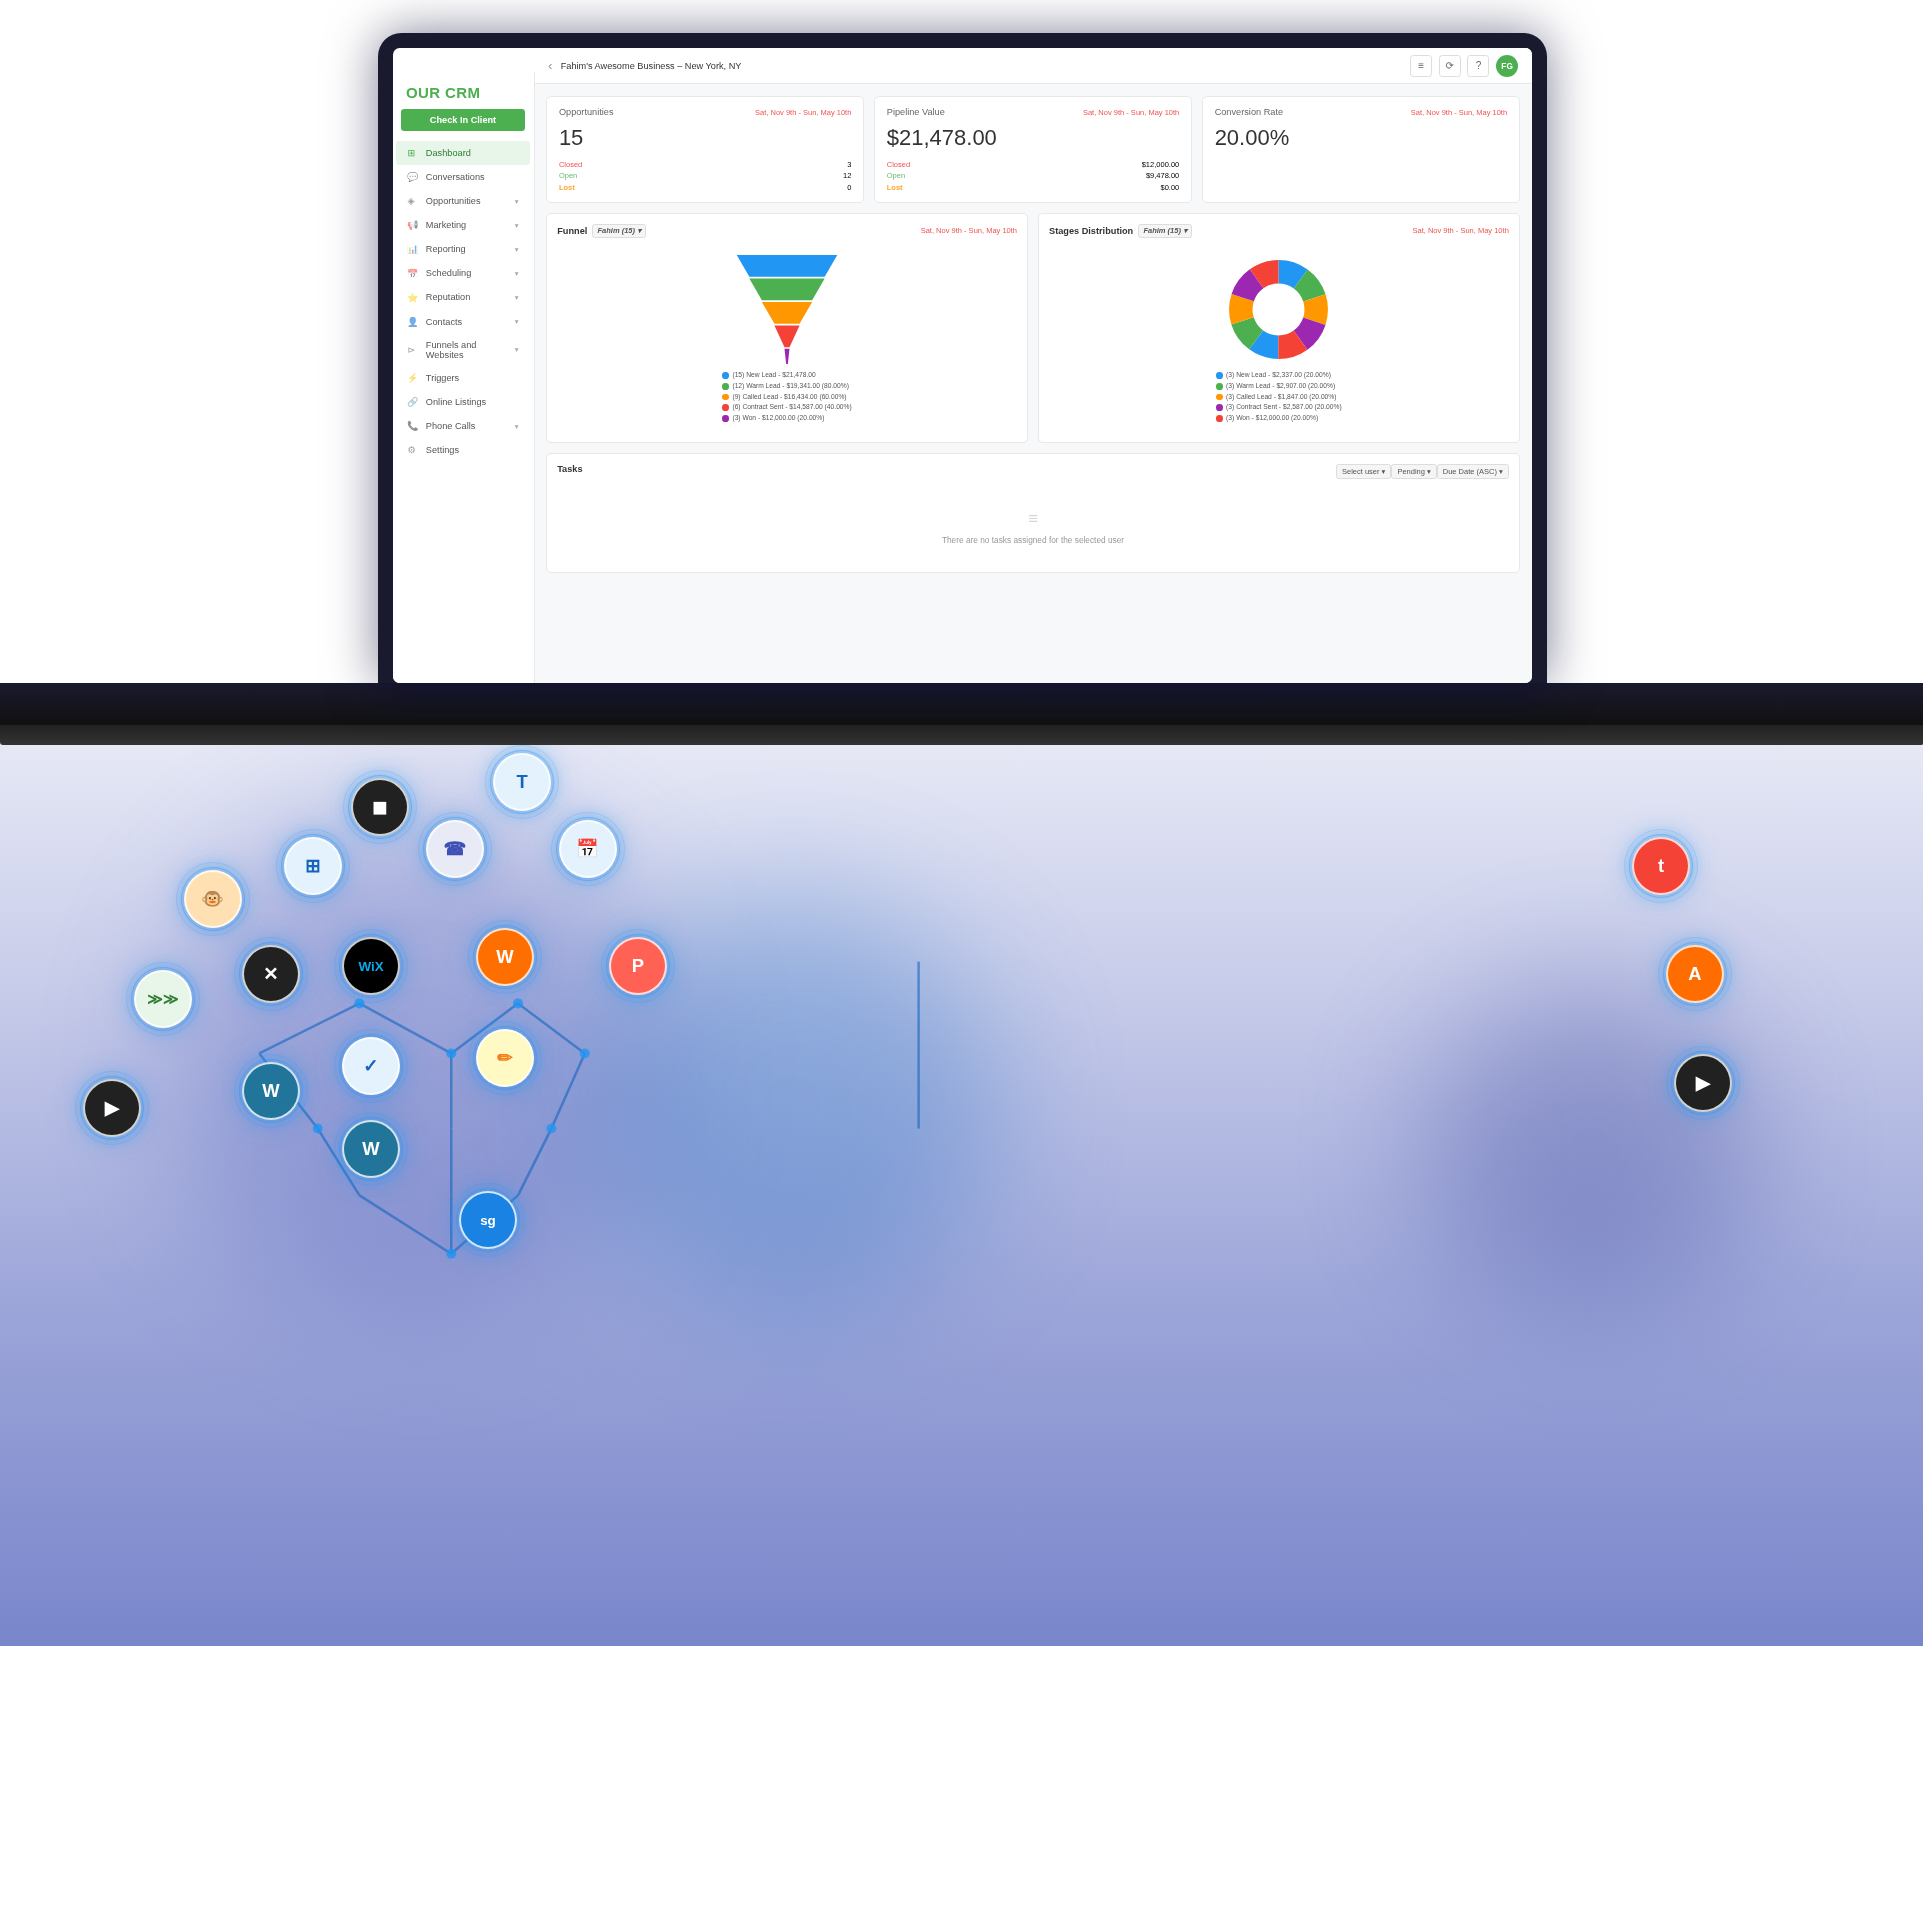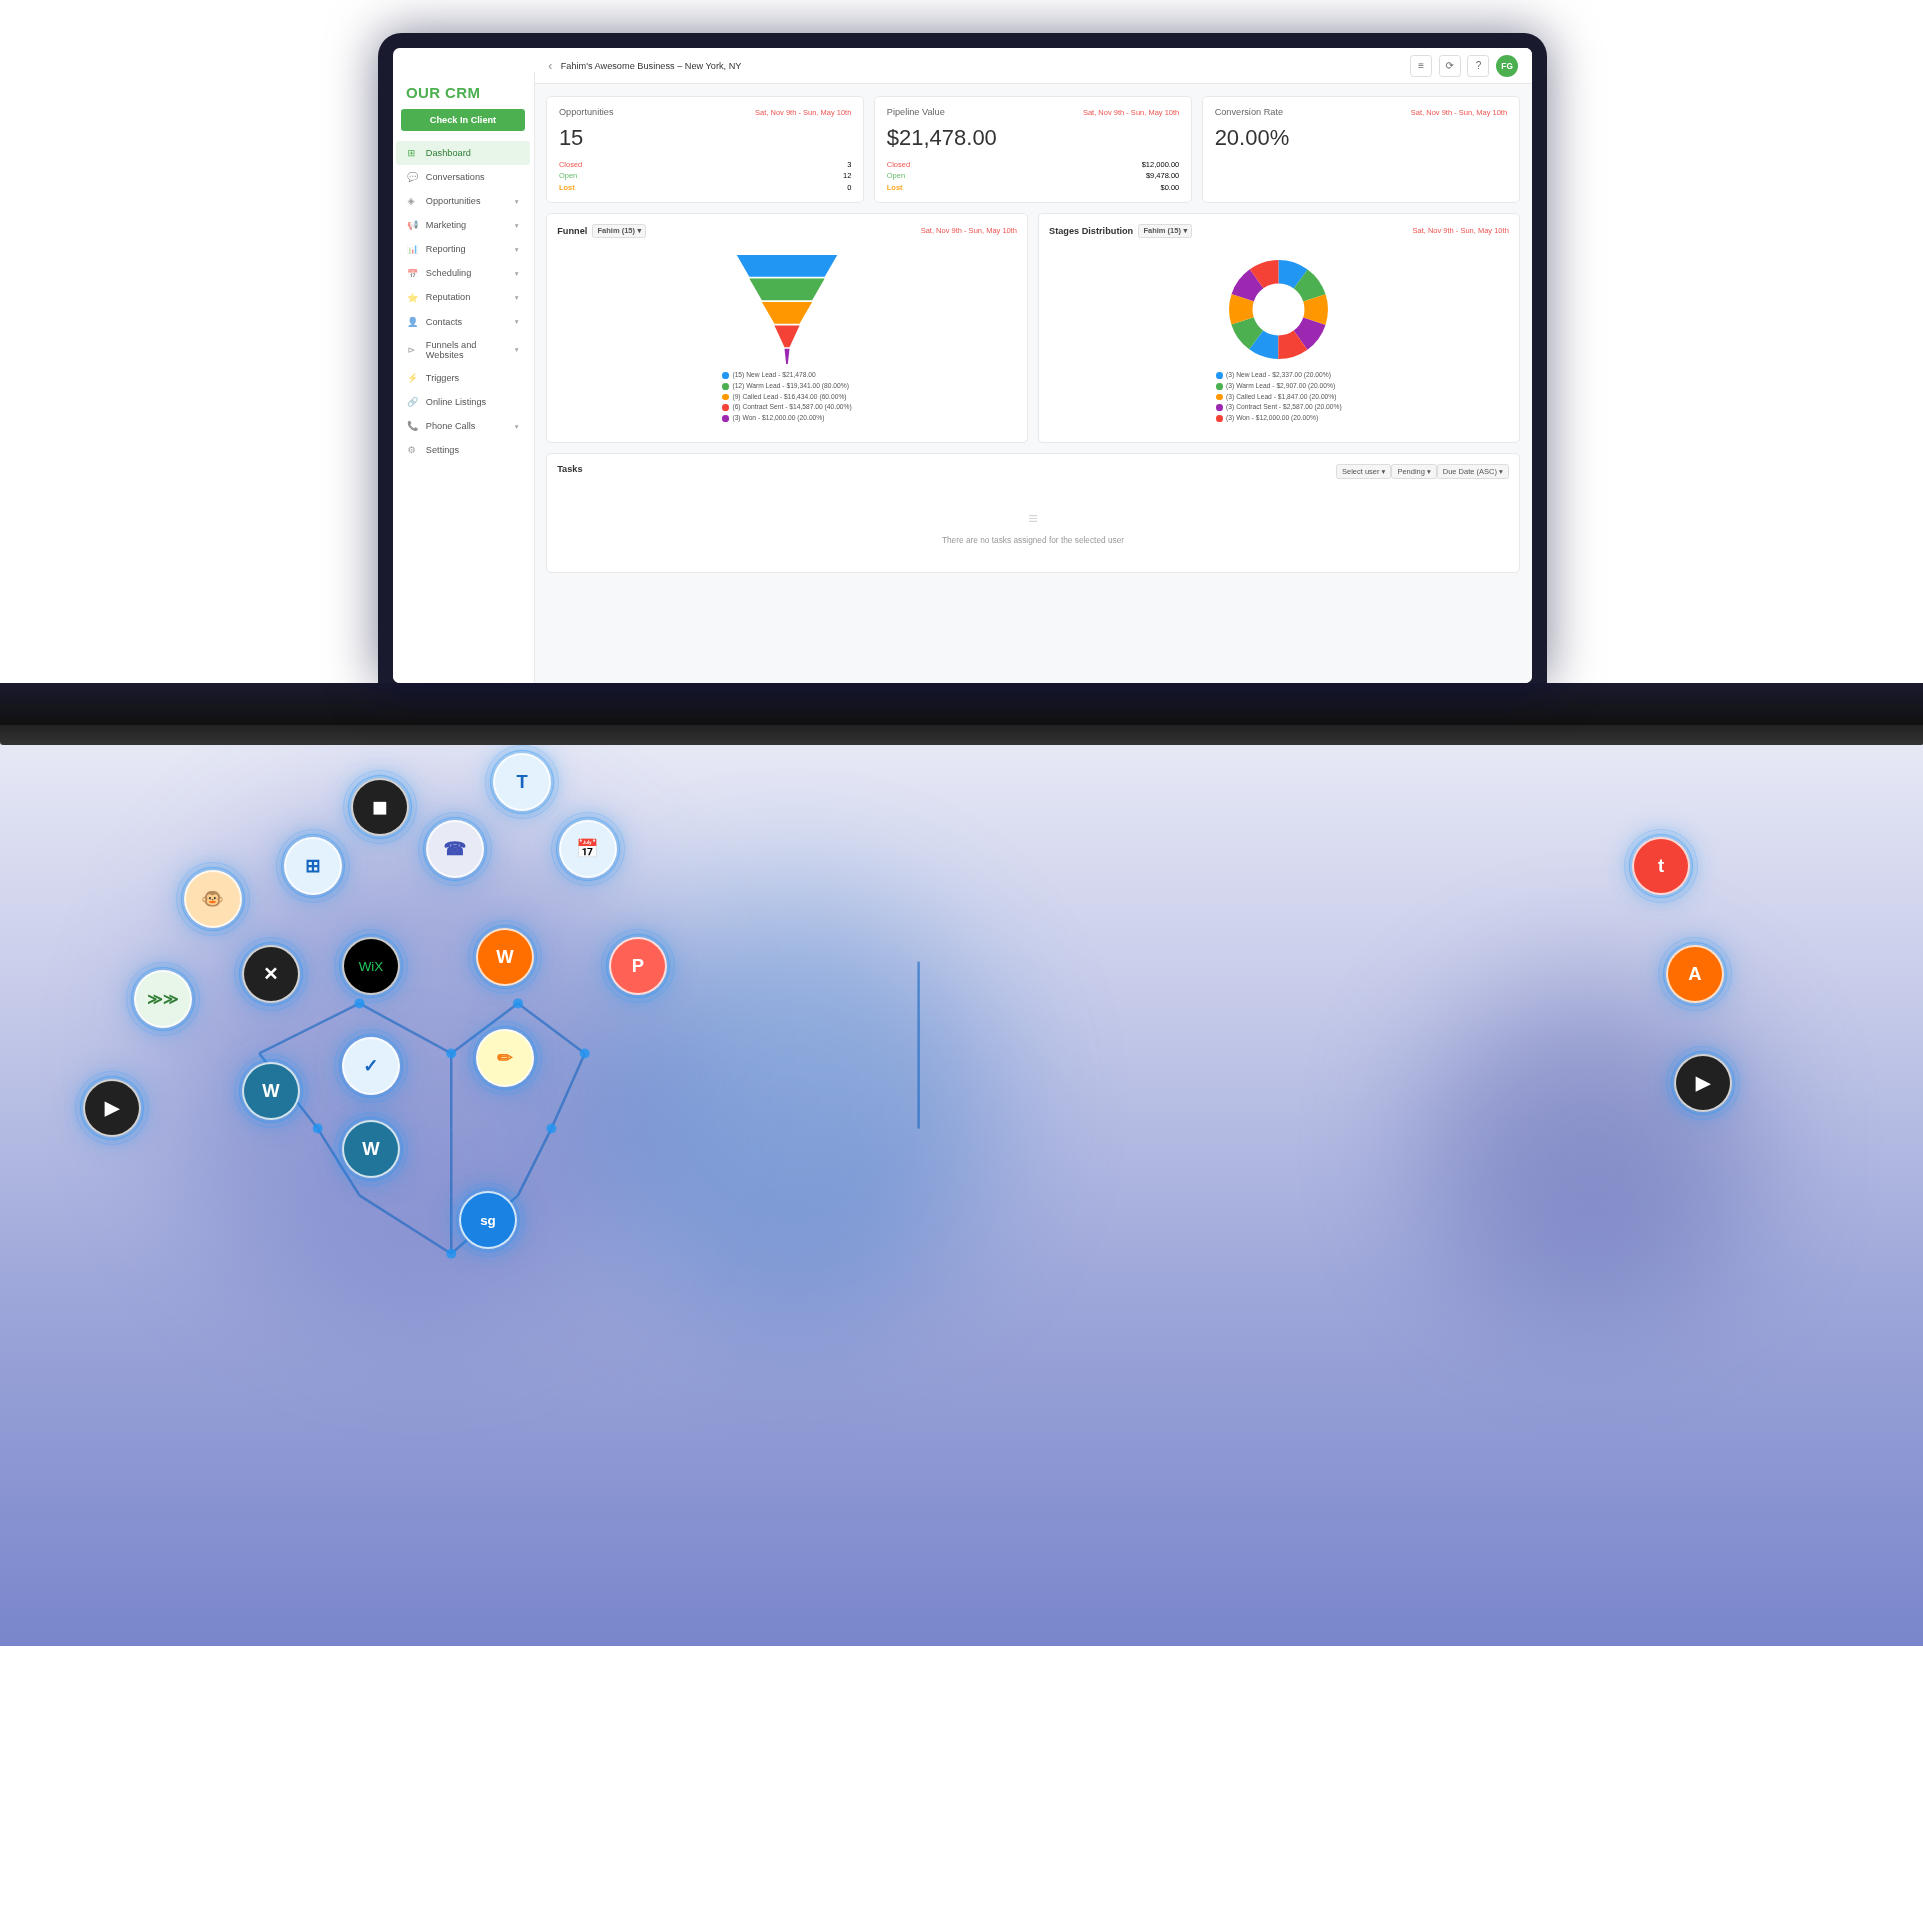--- a/index.html
+++ b/index.html
@@ -264,20 +264,21 @@
     .chart-filter {
       font-size: 7.5px;
       color: #555;
       background: #f5f5f5;
       border: 0.8px solid #ddd;
       border-radius: 2.5px;
       padding: 1.7px 4.2px;
       display: flex;
       align-items: center;
       gap: 2.5px;
+      font-style: italic;
     }
     .chart-date {
       font-size: 7.5px;
       color: #ef5350;
     }
 
     
     .funnel-container {
       display: flex;
       flex-direction: column;
@@ -789,21 +790,21 @@
 
   <div class="integration-node" style="left:134px;top:242px;">
     <div class="node-circle" style="background:#E8F5E9;color:#2e7d32;font-size:15px;">≫≫</div>
   </div>
 
   <div class="integration-node" style="left:242px;top:217px;">
     <div class="node-circle" style="background:#212121;color:#fff;">✕</div>
   </div>
 
   <div class="integration-node" style="left:342px;top:209px;">
-    <div class="node-circle" style="background:#000;color:#22c55e;font-size:13.4px;font-weight:400;">WiX</div>
+    <div class="node-circle" style="background:#000;color:#0ea5e9;font-size:13.4px;font-weight:700;">WiX</div>
   </div>
 
   <div class="integration-node" style="left:476px;top:200px;">
     <div class="node-circle" style="background:#FF6F00;color:#fff;">W</div>
   </div>
 
   <div class="integration-node" style="left:609px;top:209px;">
     <div class="node-circle" style="background:#FF6154;color:#fff;">P</div>
   </div>
 

